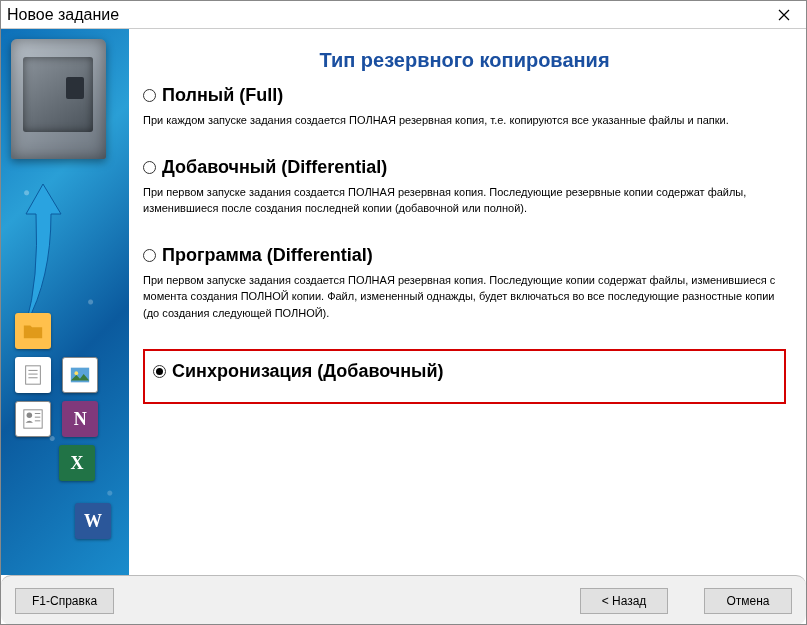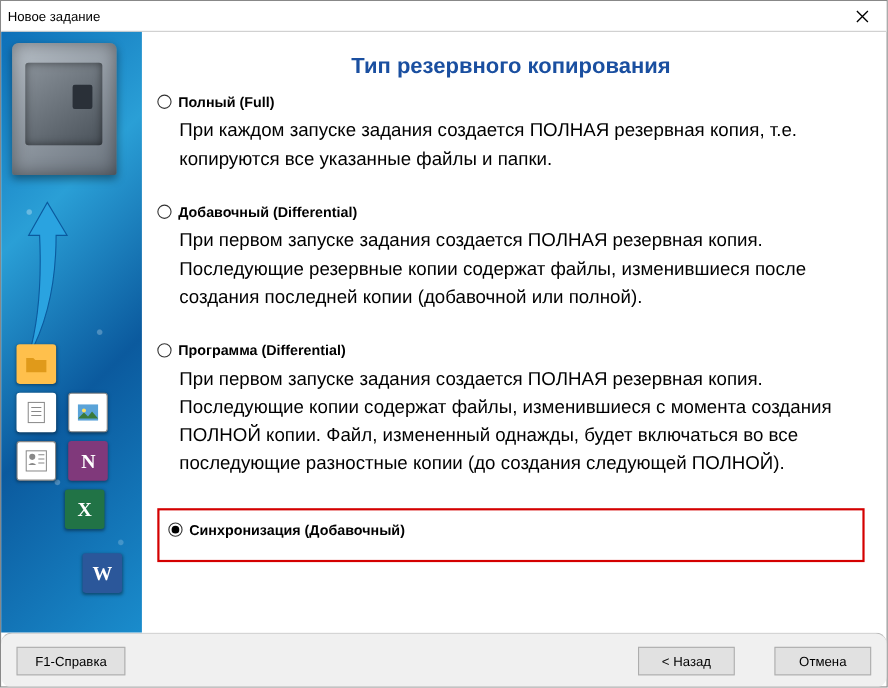--- a/index.html
+++ b/index.html
@@ -15,21 +15,21 @@
     .titlebar {
       height: 28px;
       background: #fff;
       border-bottom: 1px solid #ccc;
       display: flex;
       align-items: center;
       justify-content: space-between;
       padding-left: 6px;
     }
     .titlebar-title {
-      font-size: 12px;
+      font-size: 16px;
       color: #000;
     }
     .close-btn {
       width: 45px;
       height: 28px;
       display: flex;
       align-items: center;
       justify-content: center;
       font-size: 16px;
       font-family: Arial;
@@ -159,26 +159,25 @@
     }
     .radio.selected::after {
       content: "";
       width: 7px;
       height: 7px;
       background: #000;
       border-radius: 50%;
     }
     .option-title {
       font-weight: bold;
-      font-size: 13px;
+      font-size: 18px;
       color: #000;
     }
     .option-desc {
-      margin-left: 20px;
-      font-size: 17px;
+      font-size: 11px;
       color: #000;
       line-height: 1.5;
     }
     .option-block.highlight {
       border: 2px solid #d40000;
       padding: 10px 8px 14px 8px;
       margin-bottom: 20px;
     }
 
     .button-bar {

